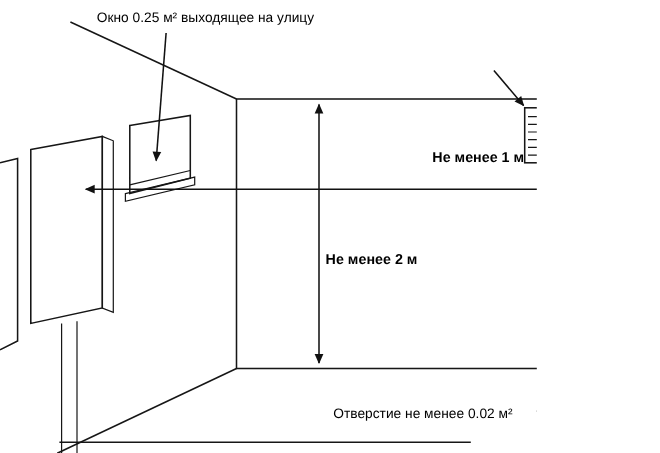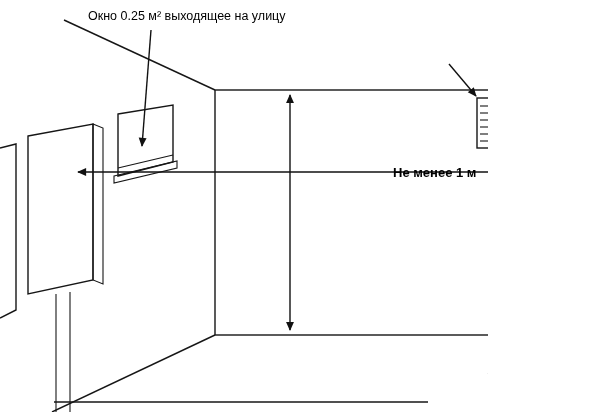--- a/index.html
+++ b/index.html
@@ -92,17 +92,19 @@
       <line class="arrowline" x1="449" y1="64" x2="476" y2="96" marker-end="url(#arrow)"></line>
     </g>
     <g>
       <line class="arrowline" x1="488" y1="374" x2="538" y2="362" marker-end="url(#arrow)"></line>
     </g>
   </svg>
 
   <div class="label" style="left:88px; top:9px;">Окно 0.25 м² выходящее  на улицу</div>
 
 
-  <div class="label bold" style="left:377px; top:166px;padding-left:16px;">Не менее 1 м</div>
+  <div class="label bold" style="left:377px; top:136px;padding-left:16px;">Не менее 1 м</div>
 
+  <div class="label bold" style="left:296px; top:229px;">Не менее 2 м</div>
 
+  <div class="label" style="left:303px; top:369px;">Отверстие не менее 0.02 м²</div>
 
 </div>
 
 </body></html>

